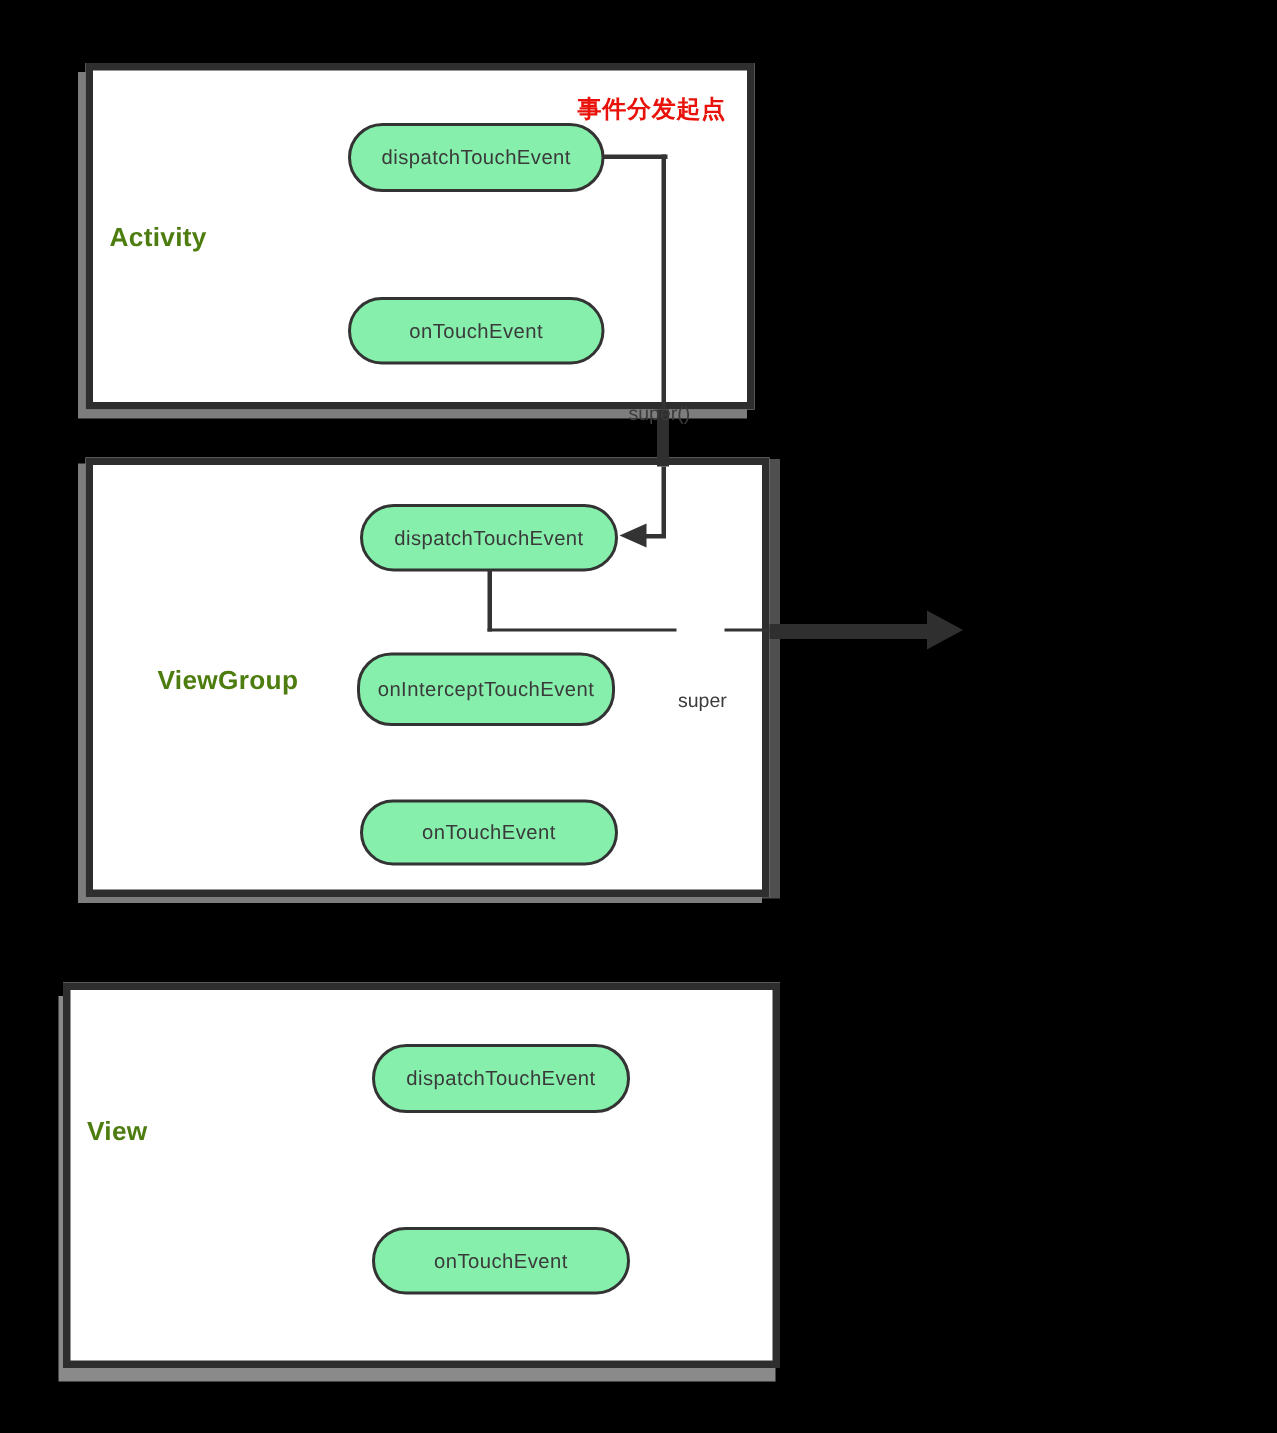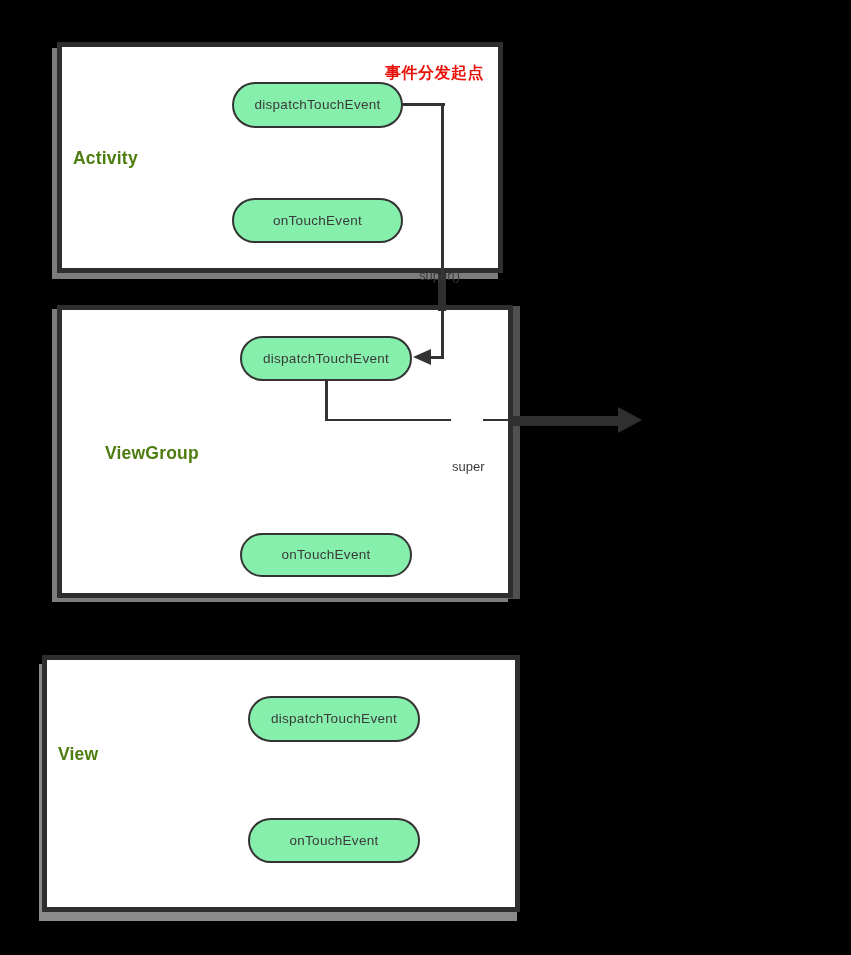--- a/index.html
+++ b/index.html
@@ -134,20 +134,21 @@
   <div class="seg t-v1"></div>
   <div class="seg t-h1"></div>
   <div class="seg t-h2"></div>
   <div class="seg seg-thick t-h3"></div>
   <div class="arrow-right"></div>
 
   <div class="pill p-act-dispatch">dispatchTouchEvent</div>
   <div class="pill p-act-ontouch">onTouchEvent</div>
 
   <div class="pill p-vg-dispatch">dispatchTouchEvent</div>
+  <div class="pill pill-wrap p-vg-intercept">onInterceptTouchEvent</div>
   <div class="pill p-vg-ontouch">onTouchEvent</div>
 
   <div class="pill p-view-dispatch">dispatchTouchEvent</div>
   <div class="pill p-view-ontouch">onTouchEvent</div>
 
 
   <div class="note-red">事件分发起点</div>
   <div class="note note-super">super()</div>
   <div class="note note-true">super</div>
 

